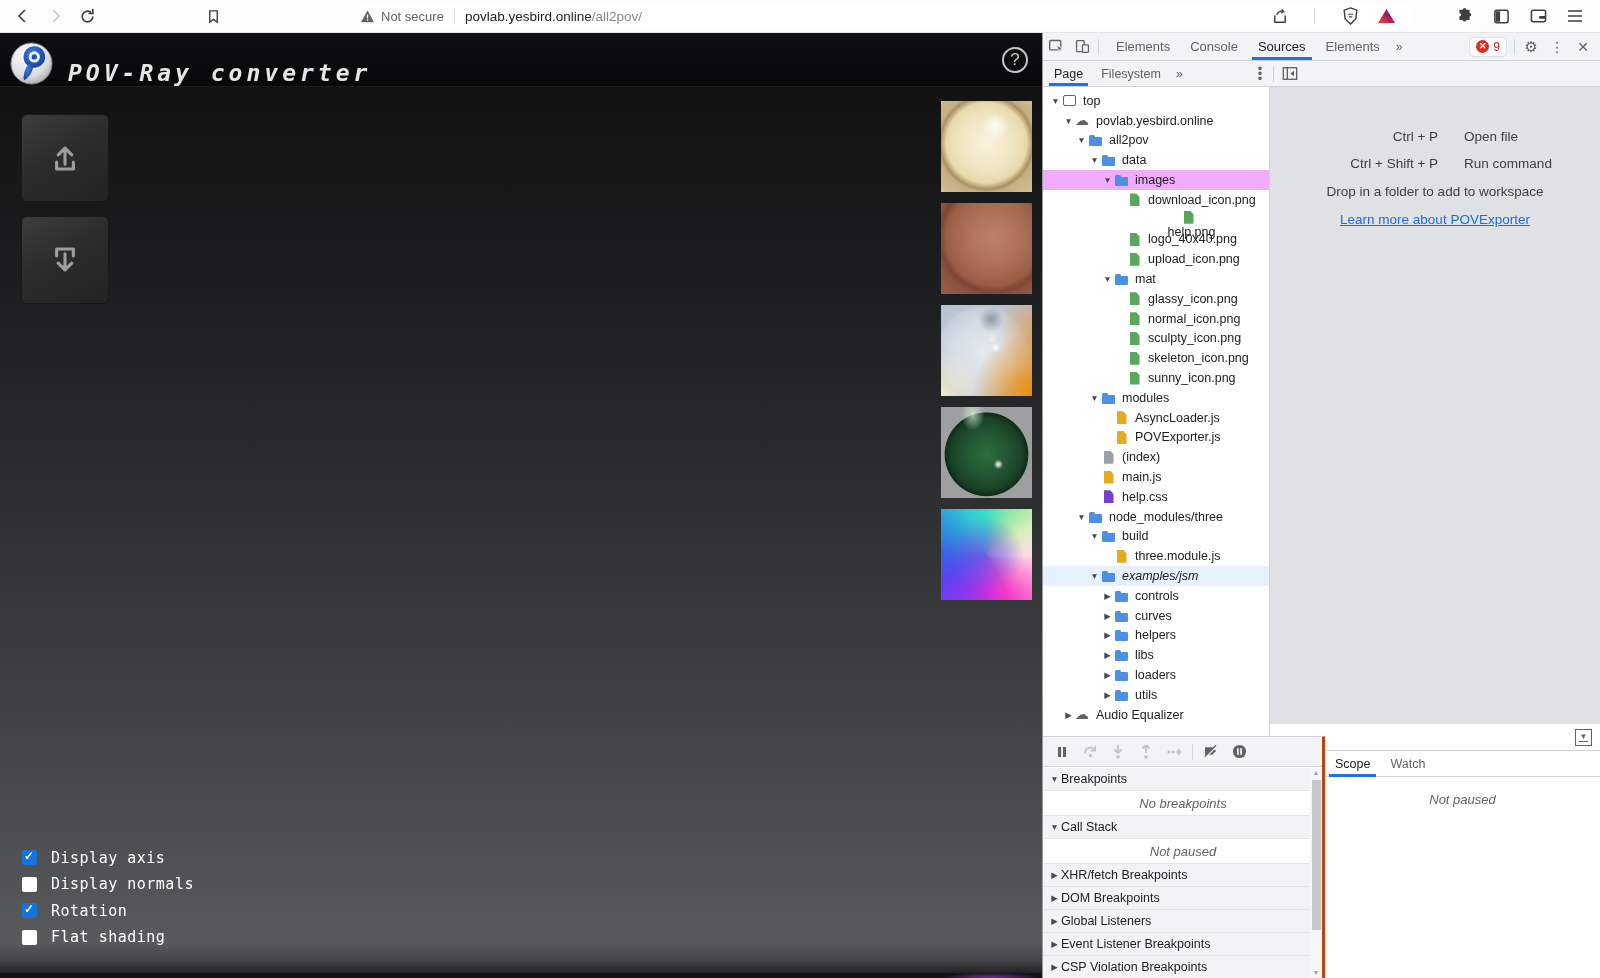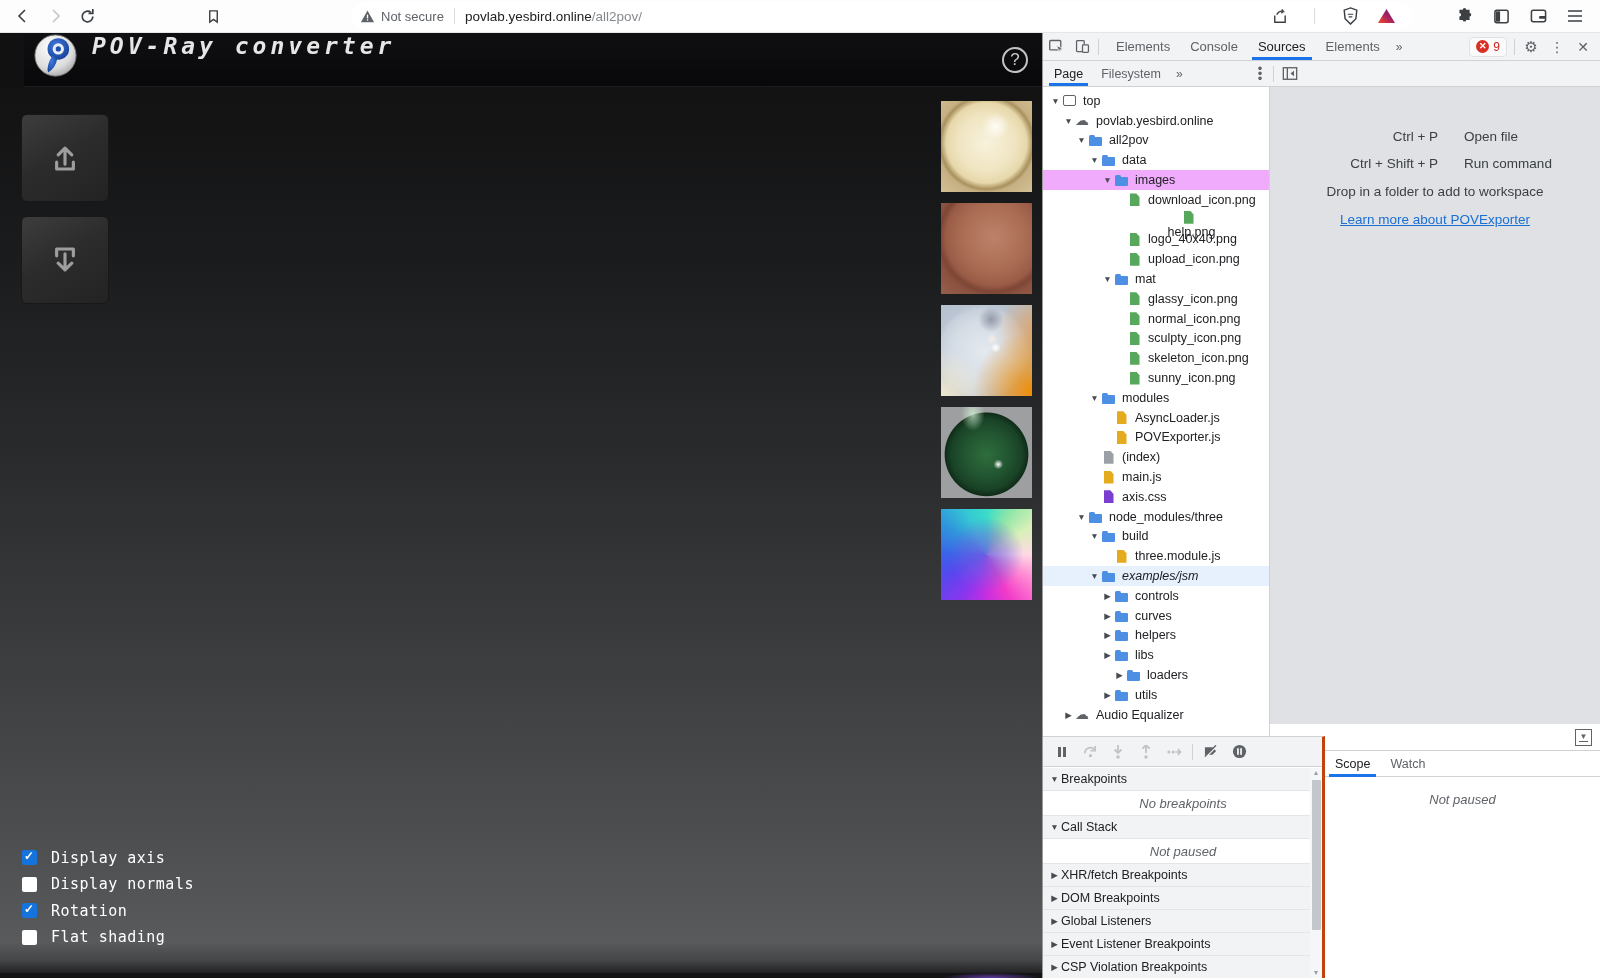--- a/index.html
+++ b/index.html
@@ -15,21 +15,21 @@
   .sec-chip{display:flex;align-items:center;gap:6px;color:#5f6368;font-size:13px;}
   .chip-div{width:1px;height:16px;background:#dadce0;margin:0 10px;}
   .url-text{font-size:13.5px;color:#202124;}
   .url-text .path{color:#85898d;}
   .url-right{margin-left:auto;display:flex;align-items:center;gap:14px;padding-right:8px;}
   .tb-right{display:flex;align-items:center;gap:15px;padding:0 14px 0 40px;}
 
   
   .content{display:flex;height:945px;}
   .app{width:1042px;position:relative;background:#111;}
-  .app-header{height:54px;background:linear-gradient(#101012,#08080a);display:flex;align-items:flex-start;position:relative;border-bottom:1px solid #1c1c1e;margin-left:24px;}
+  .app-header{height:54px;background:linear-gradient(#101012,#08080a);display:flex;align-items:flex-end;position:relative;border-bottom:1px solid #1c1c1e;}
   .app-title{font-family:"DejaVu Sans Mono", monospace;font-style:italic;font-weight:600;font-size:23px;letter-spacing:4px;color:#e6e6e6;margin-left:14px;}
   .logo{width:45px;height:45px;margin-left:9px;flex:none;}
   .help-btn{position:absolute;right:14px;top:14px;width:26px;height:26px;border:2px solid #c3c3c3;border-radius:50%;color:#c9c9c9;font-size:17px;line-height:22px;text-align:center;font-family:"Liberation Sans",sans-serif;}
   .app-canvas{position:absolute;top:54px;left:0;right:0;bottom:0;background:linear-gradient(180deg,#121213 0%,#1b1c1d 20%,#292b2c 42%,#3a3c3e 63%,#4b4d4f 83%,#585a5c 96%,#454648 98%,#141416 100%);overflow:hidden;}
   .io-buttons{position:absolute;left:21px;top:27px;display:flex;flex-direction:column;gap:14px;}
   .io-btn{width:88px;height:88px;border-radius:6px;background:linear-gradient(150deg,#3d3d3d 0%,#2c2c2c 45%,#232323 100%);border:1px solid #181818;display:flex;align-items:center;justify-content:center;}
   .materials{position:absolute;right:10px;top:14px;display:flex;flex-direction:column;gap:11px;}
   .sphere{width:91px;height:91px;}
   .sphere.sunny{background:
     radial-gradient(circle at 60% 28%, rgba(255,255,255,.85) 0%, rgba(255,255,255,0) 16%),
@@ -454,21 +454,21 @@
             <span class="t-label">(index)</span>
           </div>
           <div class="tree-row" style="padding-left: 45px;">
             <span class="t-arrow none"></span>
             <span class="t-icon file yellow"></span>
             <span class="t-label">main.js</span>
           </div>
           <div class="tree-row" style="padding-left: 45px;">
             <span class="t-arrow none"></span>
             <span class="t-icon file purple"></span>
-            <span class="t-label">axis.css</span>
+            <span class="t-label">help.css</span>
           </div>
           <div class="tree-row" style="padding-left: 32px;">
             <span class="t-arrow down"></span>
             <span class="t-icon folder"></span>
             <span class="t-label">node_modules/three</span>
           </div>
           <div class="tree-row" style="padding-left: 45px;">
             <span class="t-arrow down"></span>
             <span class="t-icon folder"></span>
             <span class="t-label">build</span>
@@ -496,21 +496,21 @@
           <div class="tree-row" style="padding-left: 58px;">
             <span class="t-arrow right"></span>
             <span class="t-icon folder"></span>
             <span class="t-label">helpers</span>
           </div>
           <div class="tree-row" style="padding-left: 58px;">
             <span class="t-arrow right"></span>
             <span class="t-icon folder"></span>
             <span class="t-label">libs</span>
           </div>
-          <div class="tree-row" style="padding-left: 58px; margin-left: 12px;">
+          <div class="tree-row" style="padding-left: 58px;">
             <span class="t-arrow right"></span>
             <span class="t-icon folder"></span>
             <span class="t-label">loaders</span>
           </div>
           <div class="tree-row" style="padding-left: 58px;">
             <span class="t-arrow right"></span>
             <span class="t-icon folder"></span>
             <span class="t-label">utils</span>
           </div>
           <div class="tree-row" style="padding-left: 19px;">

